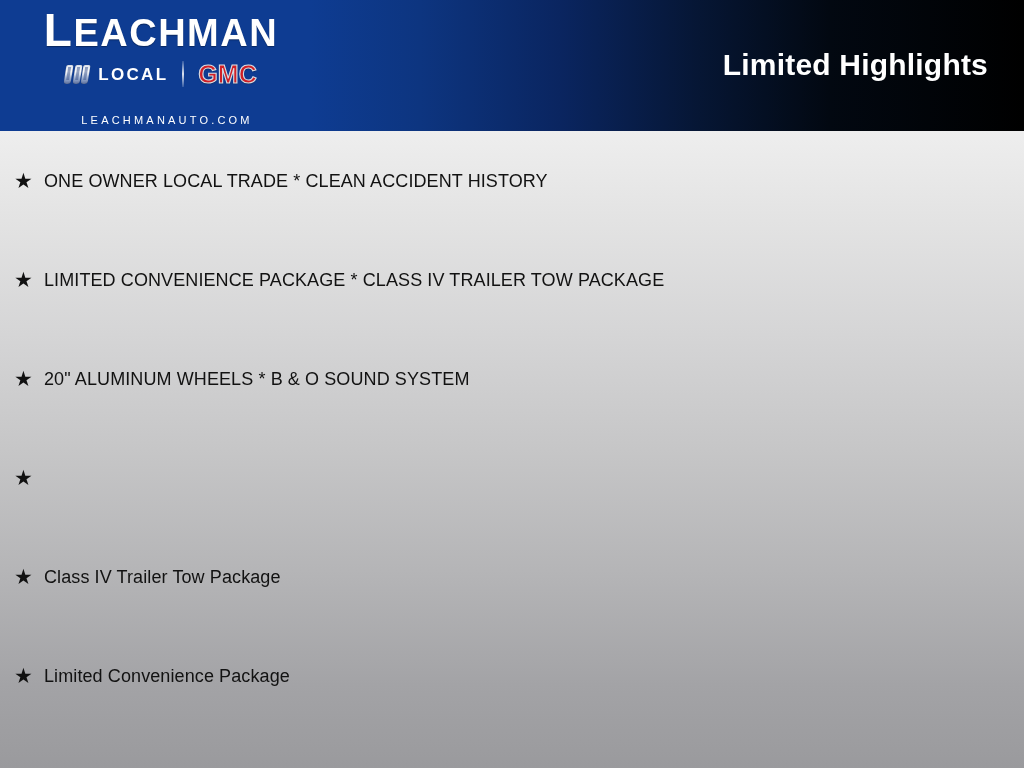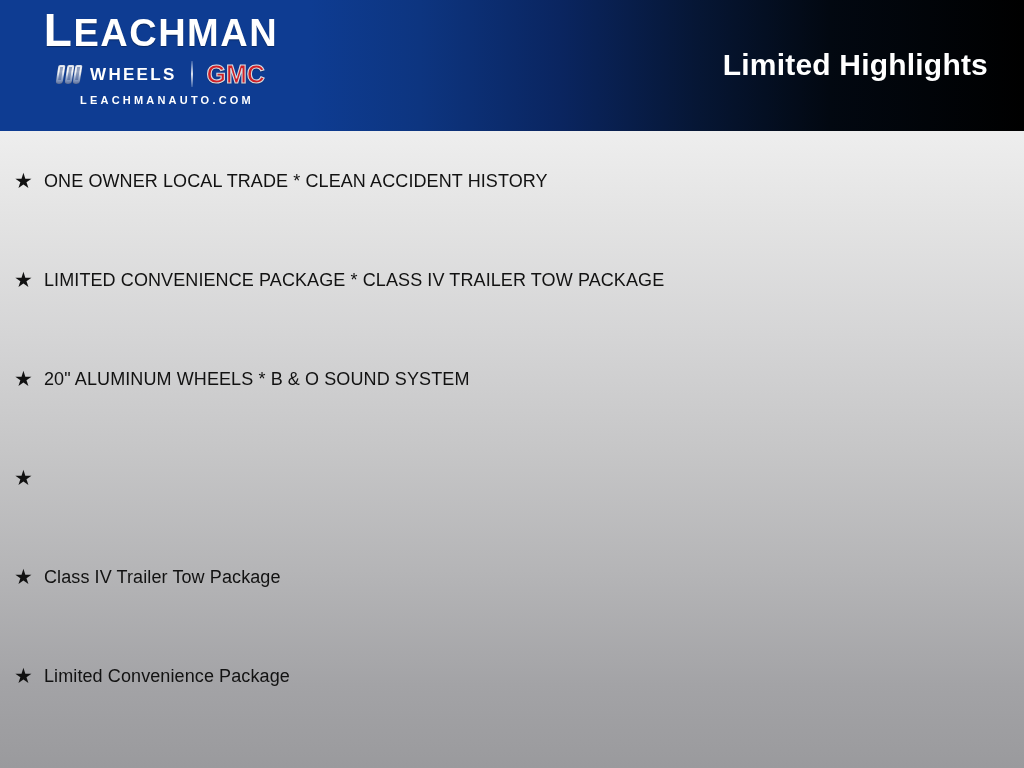--- a/index.html
+++ b/index.html
@@ -117,24 +117,24 @@
     line-height: 25px;
     -webkit-text-stroke: 1.1px #d9dde4;
     text-shadow: 0 1px 1px rgba(0,0,0,0.5);
   }
 
   .logo-url {
     display: block;
     text-align: center;
     color: #ffffff;
     font-size: 11px;
-    font-weight: bold;
+    font-weight: normal;
     letter-spacing: 3.2px;
     line-height: 14px;
-    margin-top: 4px;
+    margin-top: 24px;
     white-space: nowrap;
     padding-left: 12px;
   }
 
   
   .header-title {
     position: absolute;
     right: 36px;
     top: 48px;
     color: #ffffff;
@@ -206,21 +206,21 @@
       <div class="logo-wordmark">
         <span class="cap-l">L</span><span>EACHMAN</span>
       </div>
 
       <div class="brand-row">
         <span class="tri-shield">
           <span class="shield"></span>
           <span class="shield"></span>
           <span class="shield"></span>
         </span>
-        <span class="brand-buick">WHEELS</span>
+        <span class="brand-buick">LOCAL</span>
         <span class="brand-divider"></span>
         <span class="brand-gmc">GMC</span>
       </div>
 
       <div class="logo-url">LEACHMANAUTO.COM</div>
     </div>
 
     <div class="header-title">Limited Highlights</div>
   </div>
 

